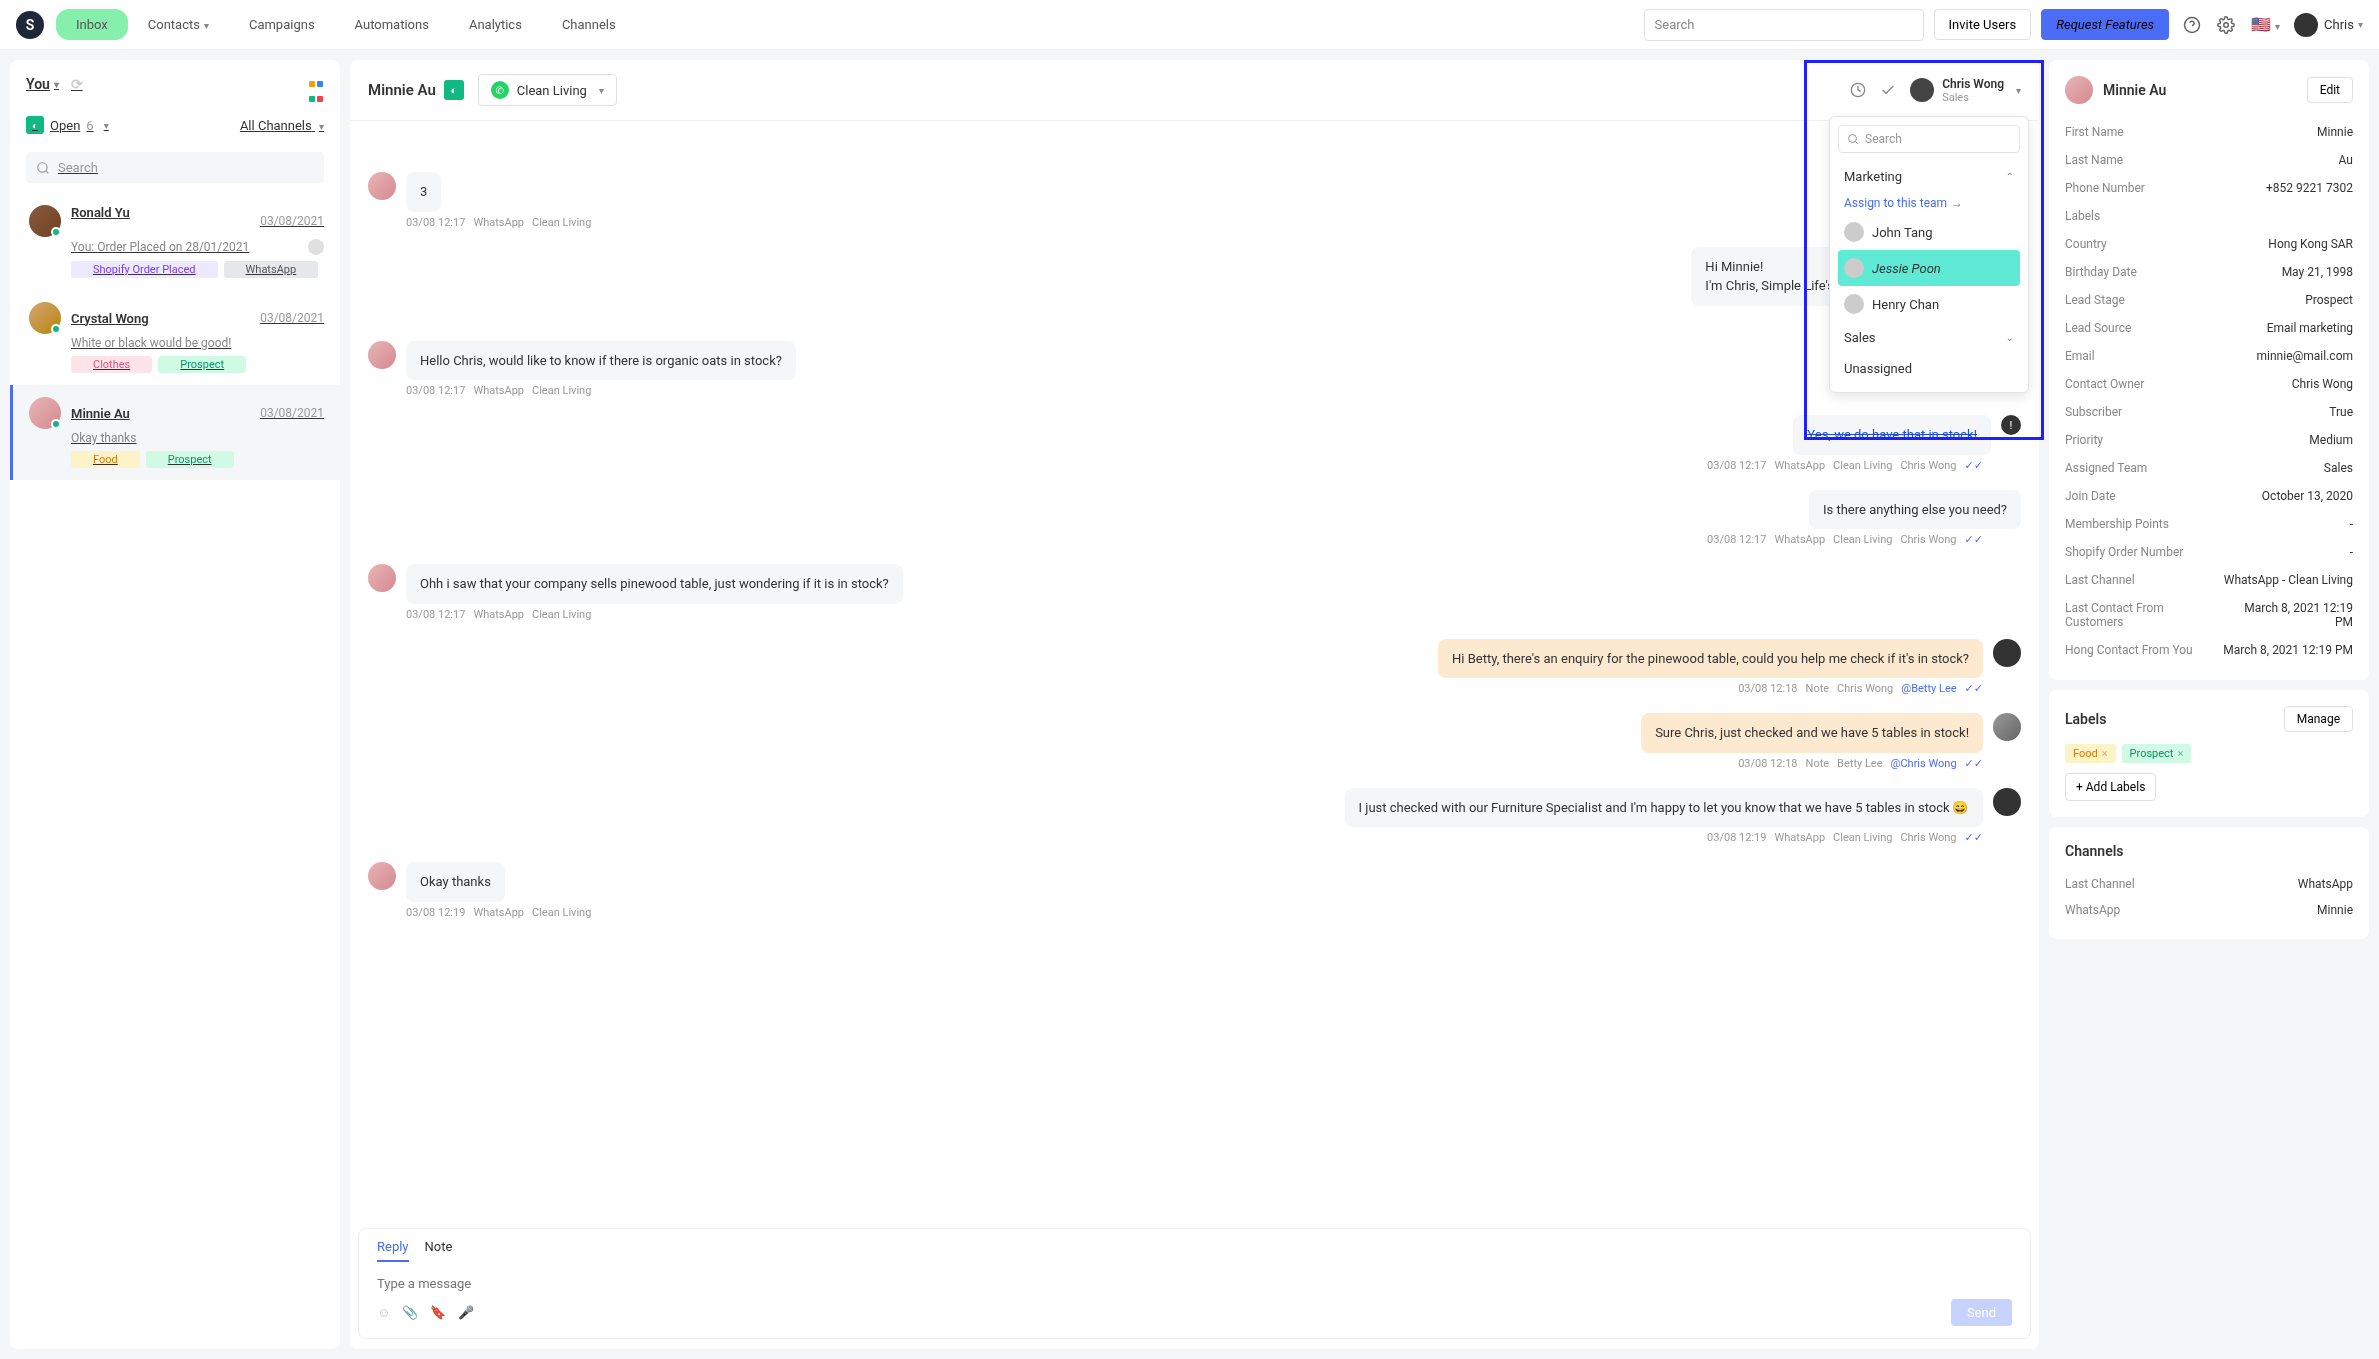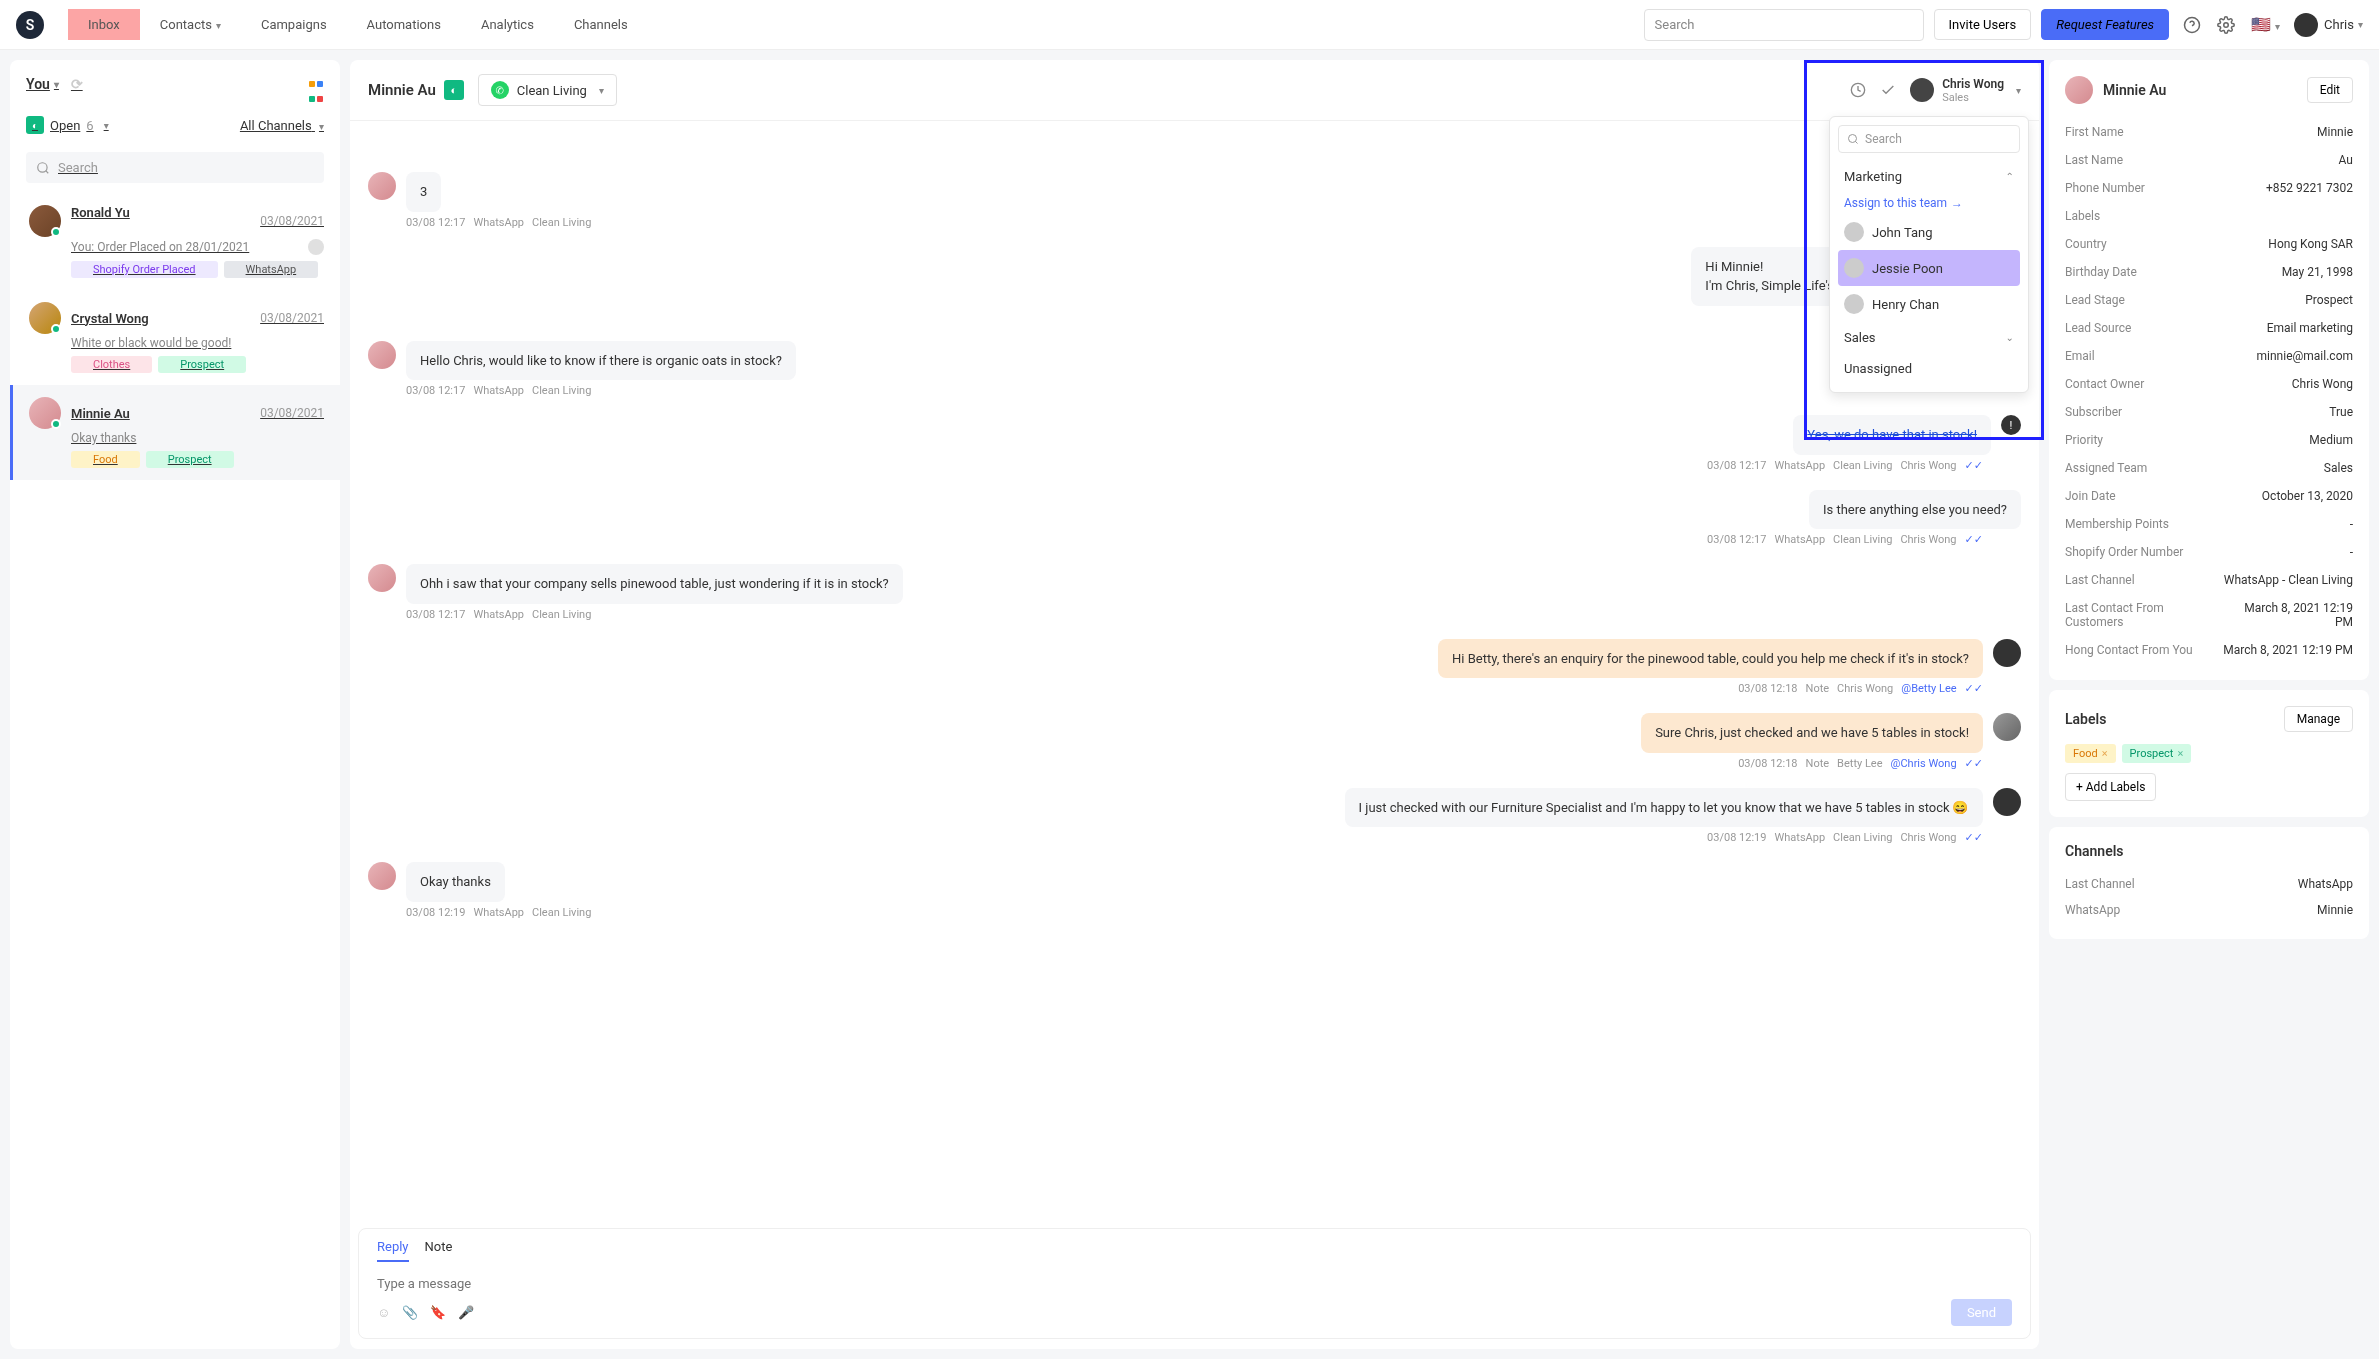--- a/index.html
+++ b/index.html
@@ -2,21 +2,21 @@
 <html><head>
 <meta charset="utf-8">
 <style>
 * { margin: 0; padding: 0; box-sizing: border-box; font-family: -apple-system, BlinkMacSystemFont, "Segoe UI", Roboto, sans-serif; }
 body { background: #f5f6f8; font-size: 13px; color: #333; }
 
 
 .header { background: #fff; height: 50px; display: flex; align-items: center; padding: 0 16px; border-bottom: 1px solid #eee; }
 .logo { width: 28px; height: 28px; border-radius: 50%; background: #1e2838; color: #fff; display: flex; align-items: center; justify-content: center; font-weight: 600; margin-right: 12px; font-size: 14px; }
 .nav-item { padding: 8px 20px; color: #555; cursor: pointer; font-size: 13px; }
-.nav-item.active { background: #fca5a5; border-radius: 0; margin-left: 12px; }
+.nav-item.active { background: #86efac; border-radius: 13px; }
 .nav-item:first-of-type { margin-right: 8px; }
 .chev { font-size: 10px; margin-left: 4px; color: #888; }
 .header-spacer { flex: 1; }
 .search-box { width: 280px; height: 32px; border: 1px solid #e0e0e0; border-radius: 4px; padding: 0 10px; font-size: 13px; color: #888; display: flex; align-items: center; }
 .header-btn { padding: 7px 14px; border: 1px solid #e0e0e0; border-radius: 4px; margin-left: 10px; font-size: 13px; cursor: pointer; background: #fff; }
 .header-btn.primary { background: #4a6cf7; color: #000000; border-color: #4a6cf7; font-style: italic; }
 .header-icon { width: 20px; height: 20px; margin-left: 14px; color: #666; cursor: pointer; display: flex; align-items: center; }
 .flag { margin-left: 14px; font-size: 16px; }
 .user-menu { display: flex; align-items: center; margin-left: 14px; cursor: pointer; }
 .user-avatar-sm { width: 24px; height: 24px; border-radius: 50%; background: #333; margin-right: 6px; }
@@ -67,21 +67,21 @@
 .assignee-av { width: 24px; height: 24px; border-radius: 50%; background: #444; }
 .assignee-name { font-size: 12px; font-weight: 600; }
 .assignee-team { font-size: 11px; color: #999; }
 
 
 .dropdown { position: absolute; top: 56px; right: 10px; width: 200px; background: #fff; border: 1px solid #e5e5e5; border-radius: 6px; box-shadow: 0 4px 12px rgba(0,0,0,0.1); z-index: 100; padding: 8px; }
 .dd-search { border: 1px solid #e5e5e5; border-radius: 4px; padding: 6px 8px; display: flex; align-items: center; gap: 6px; color: #999; font-size: 12px; margin-bottom: 8px; }
 .dd-section { padding: 8px 6px; display: flex; justify-content: space-between; align-items: center; font-size: 13px; cursor: pointer; }
 .dd-link { color: #4a6cf7; font-size: 12px; padding: 4px 6px; cursor: pointer; display: flex; align-items: center; gap: 4px; }
 .dd-item { padding: 8px 6px; display: flex; align-items: center; gap: 8px; font-size: 13px; border-radius: 4px; cursor: pointer; }
-.dd-item.sel { background: #c4b5fd; }
+.dd-item.sel { background: #5eead4; font-style: italic; }
 .dd-av { width: 20px; height: 20px; border-radius: 50%; background: #ccc; }
 .highlight-box { position: absolute; top: 0px; right: -5px; width: 240px; height: 380px; border: 3px solid #2020ff; pointer-events: none; z-index: 200; }
 
 
 .messages { flex: 1; overflow-y: auto; padding: 16px 18px; }
 .msg-group { margin-bottom: 18px; }
 .msg-row { display: flex; align-items: flex-start; gap: 10px; }
 .msg-row.right { justify-content: flex-end; }
 .msg-av { width: 28px; height: 28px; border-radius: 50%; background: #ddd; flex-shrink: 0; }
 .bubble { padding: 10px 14px; border-radius: 8px; max-width: 60%; font-size: 13px; line-height: 1.5; }

